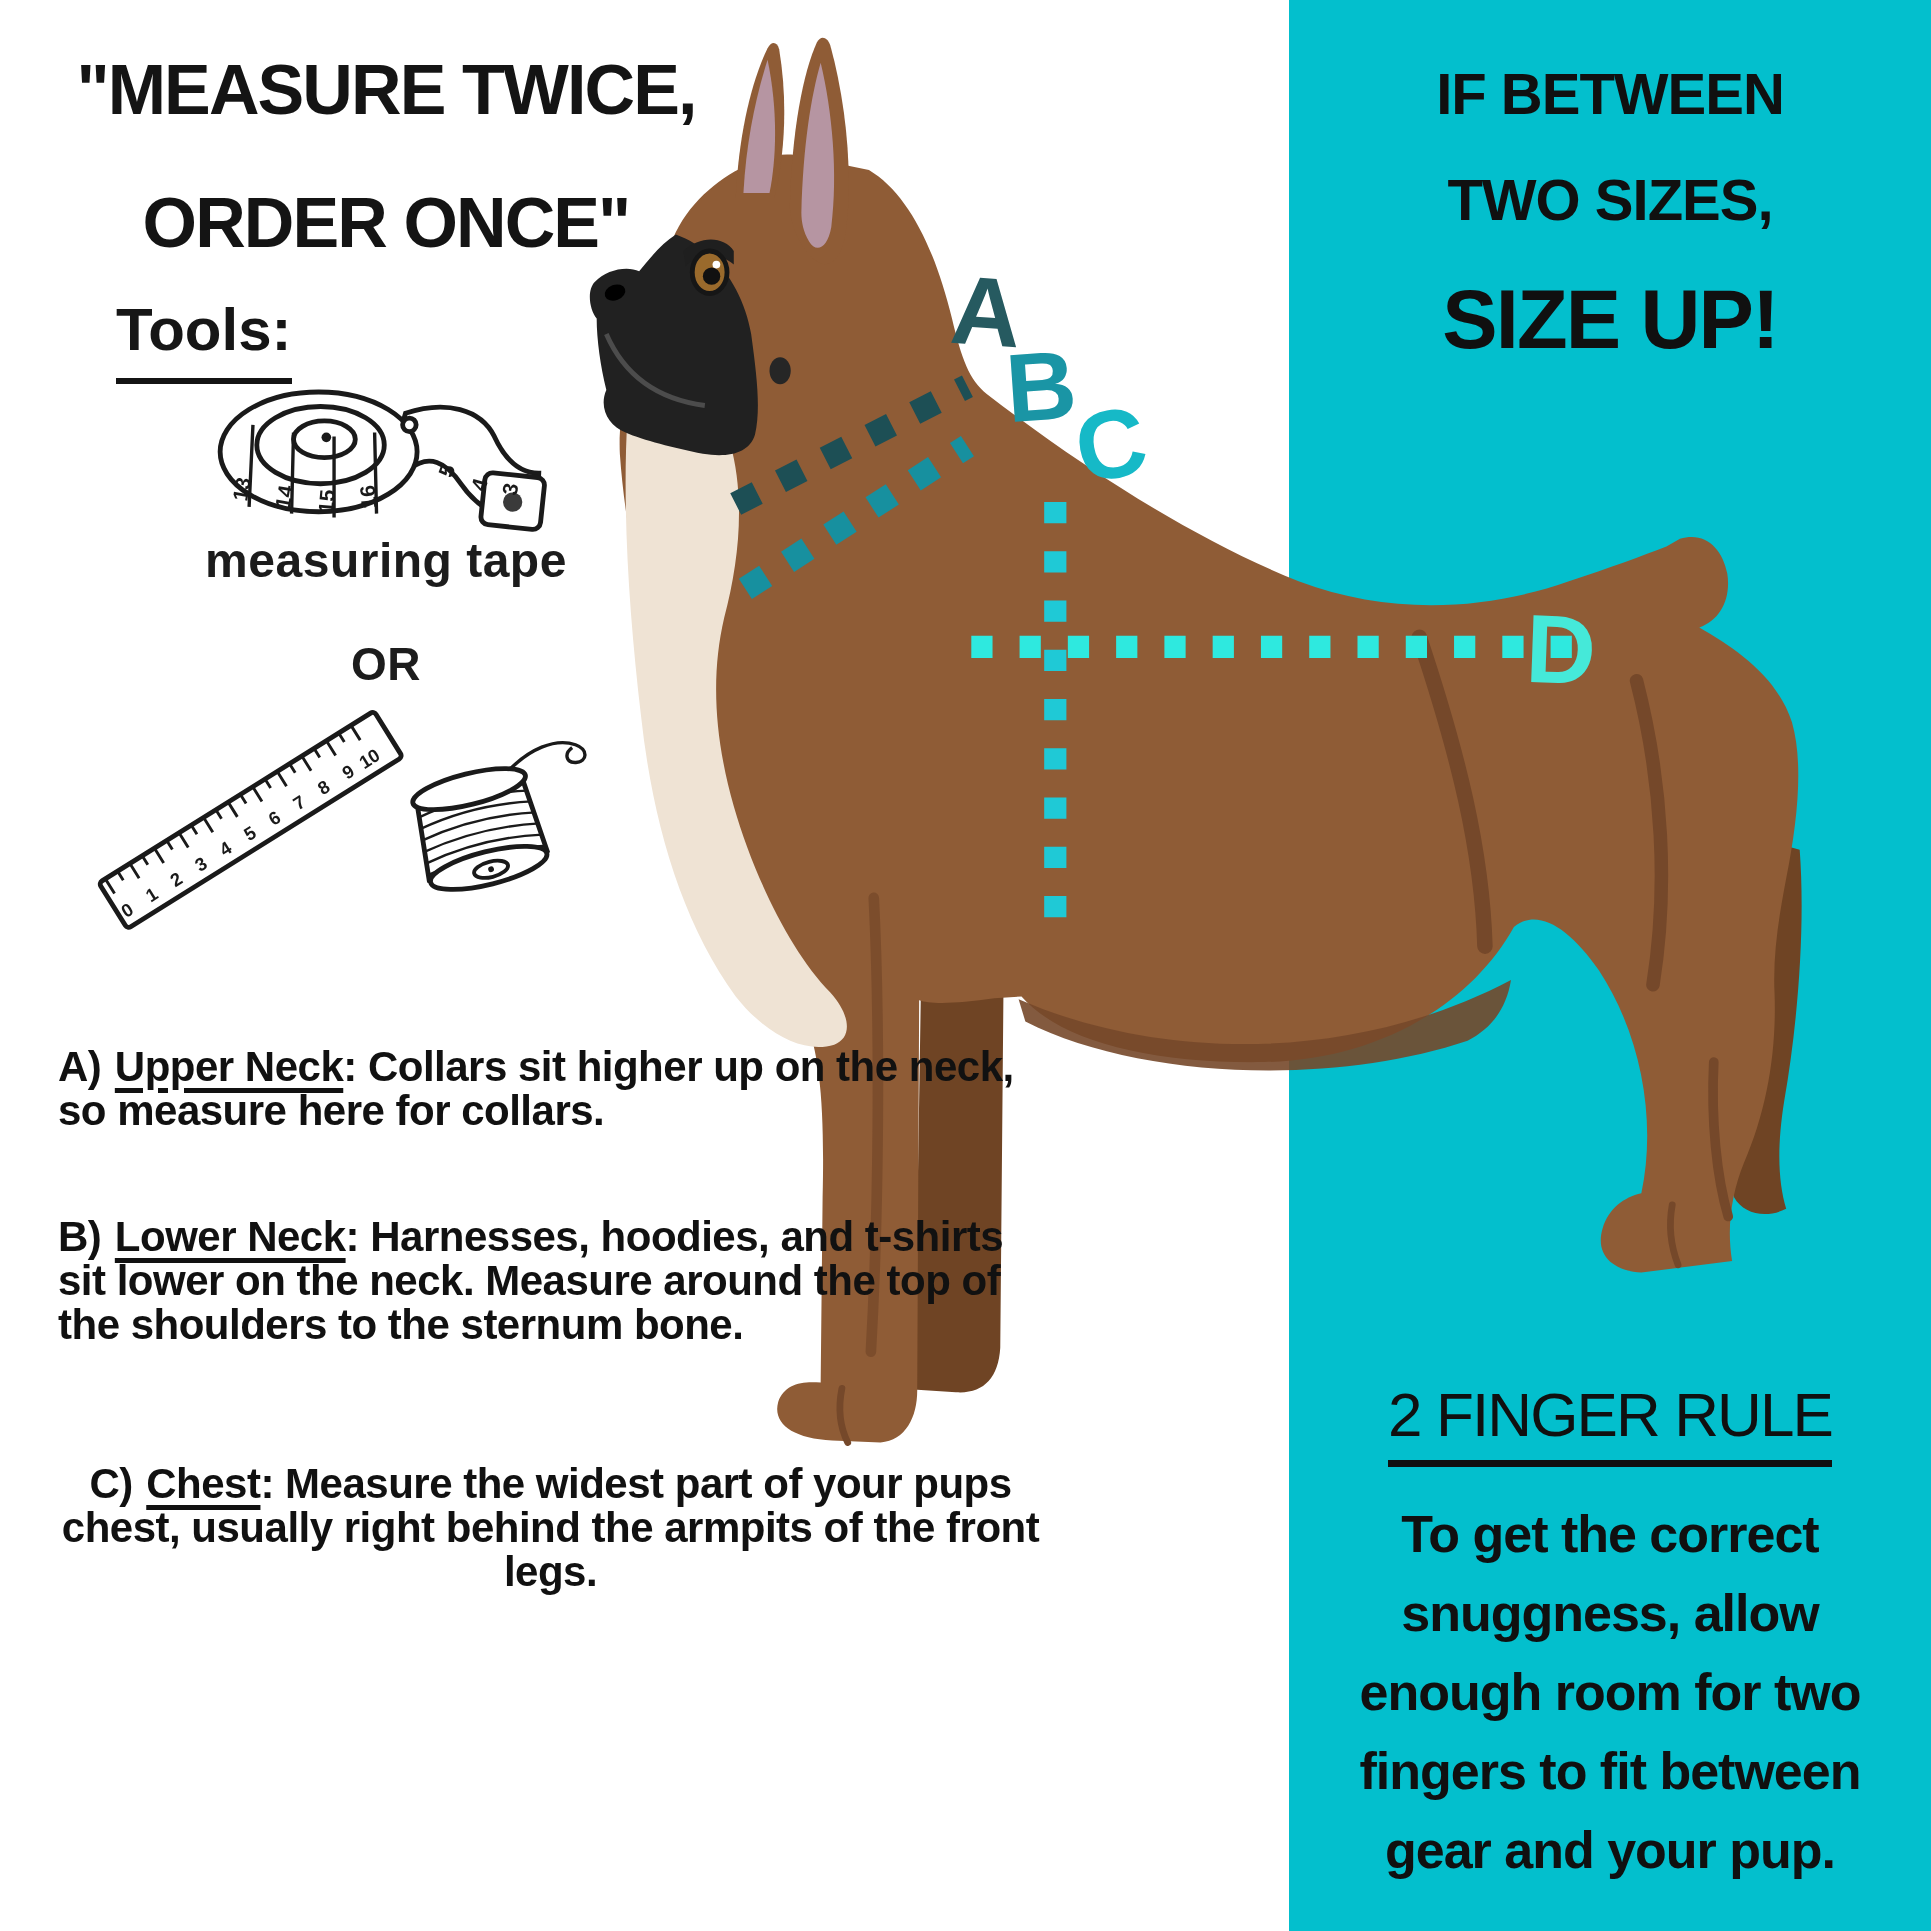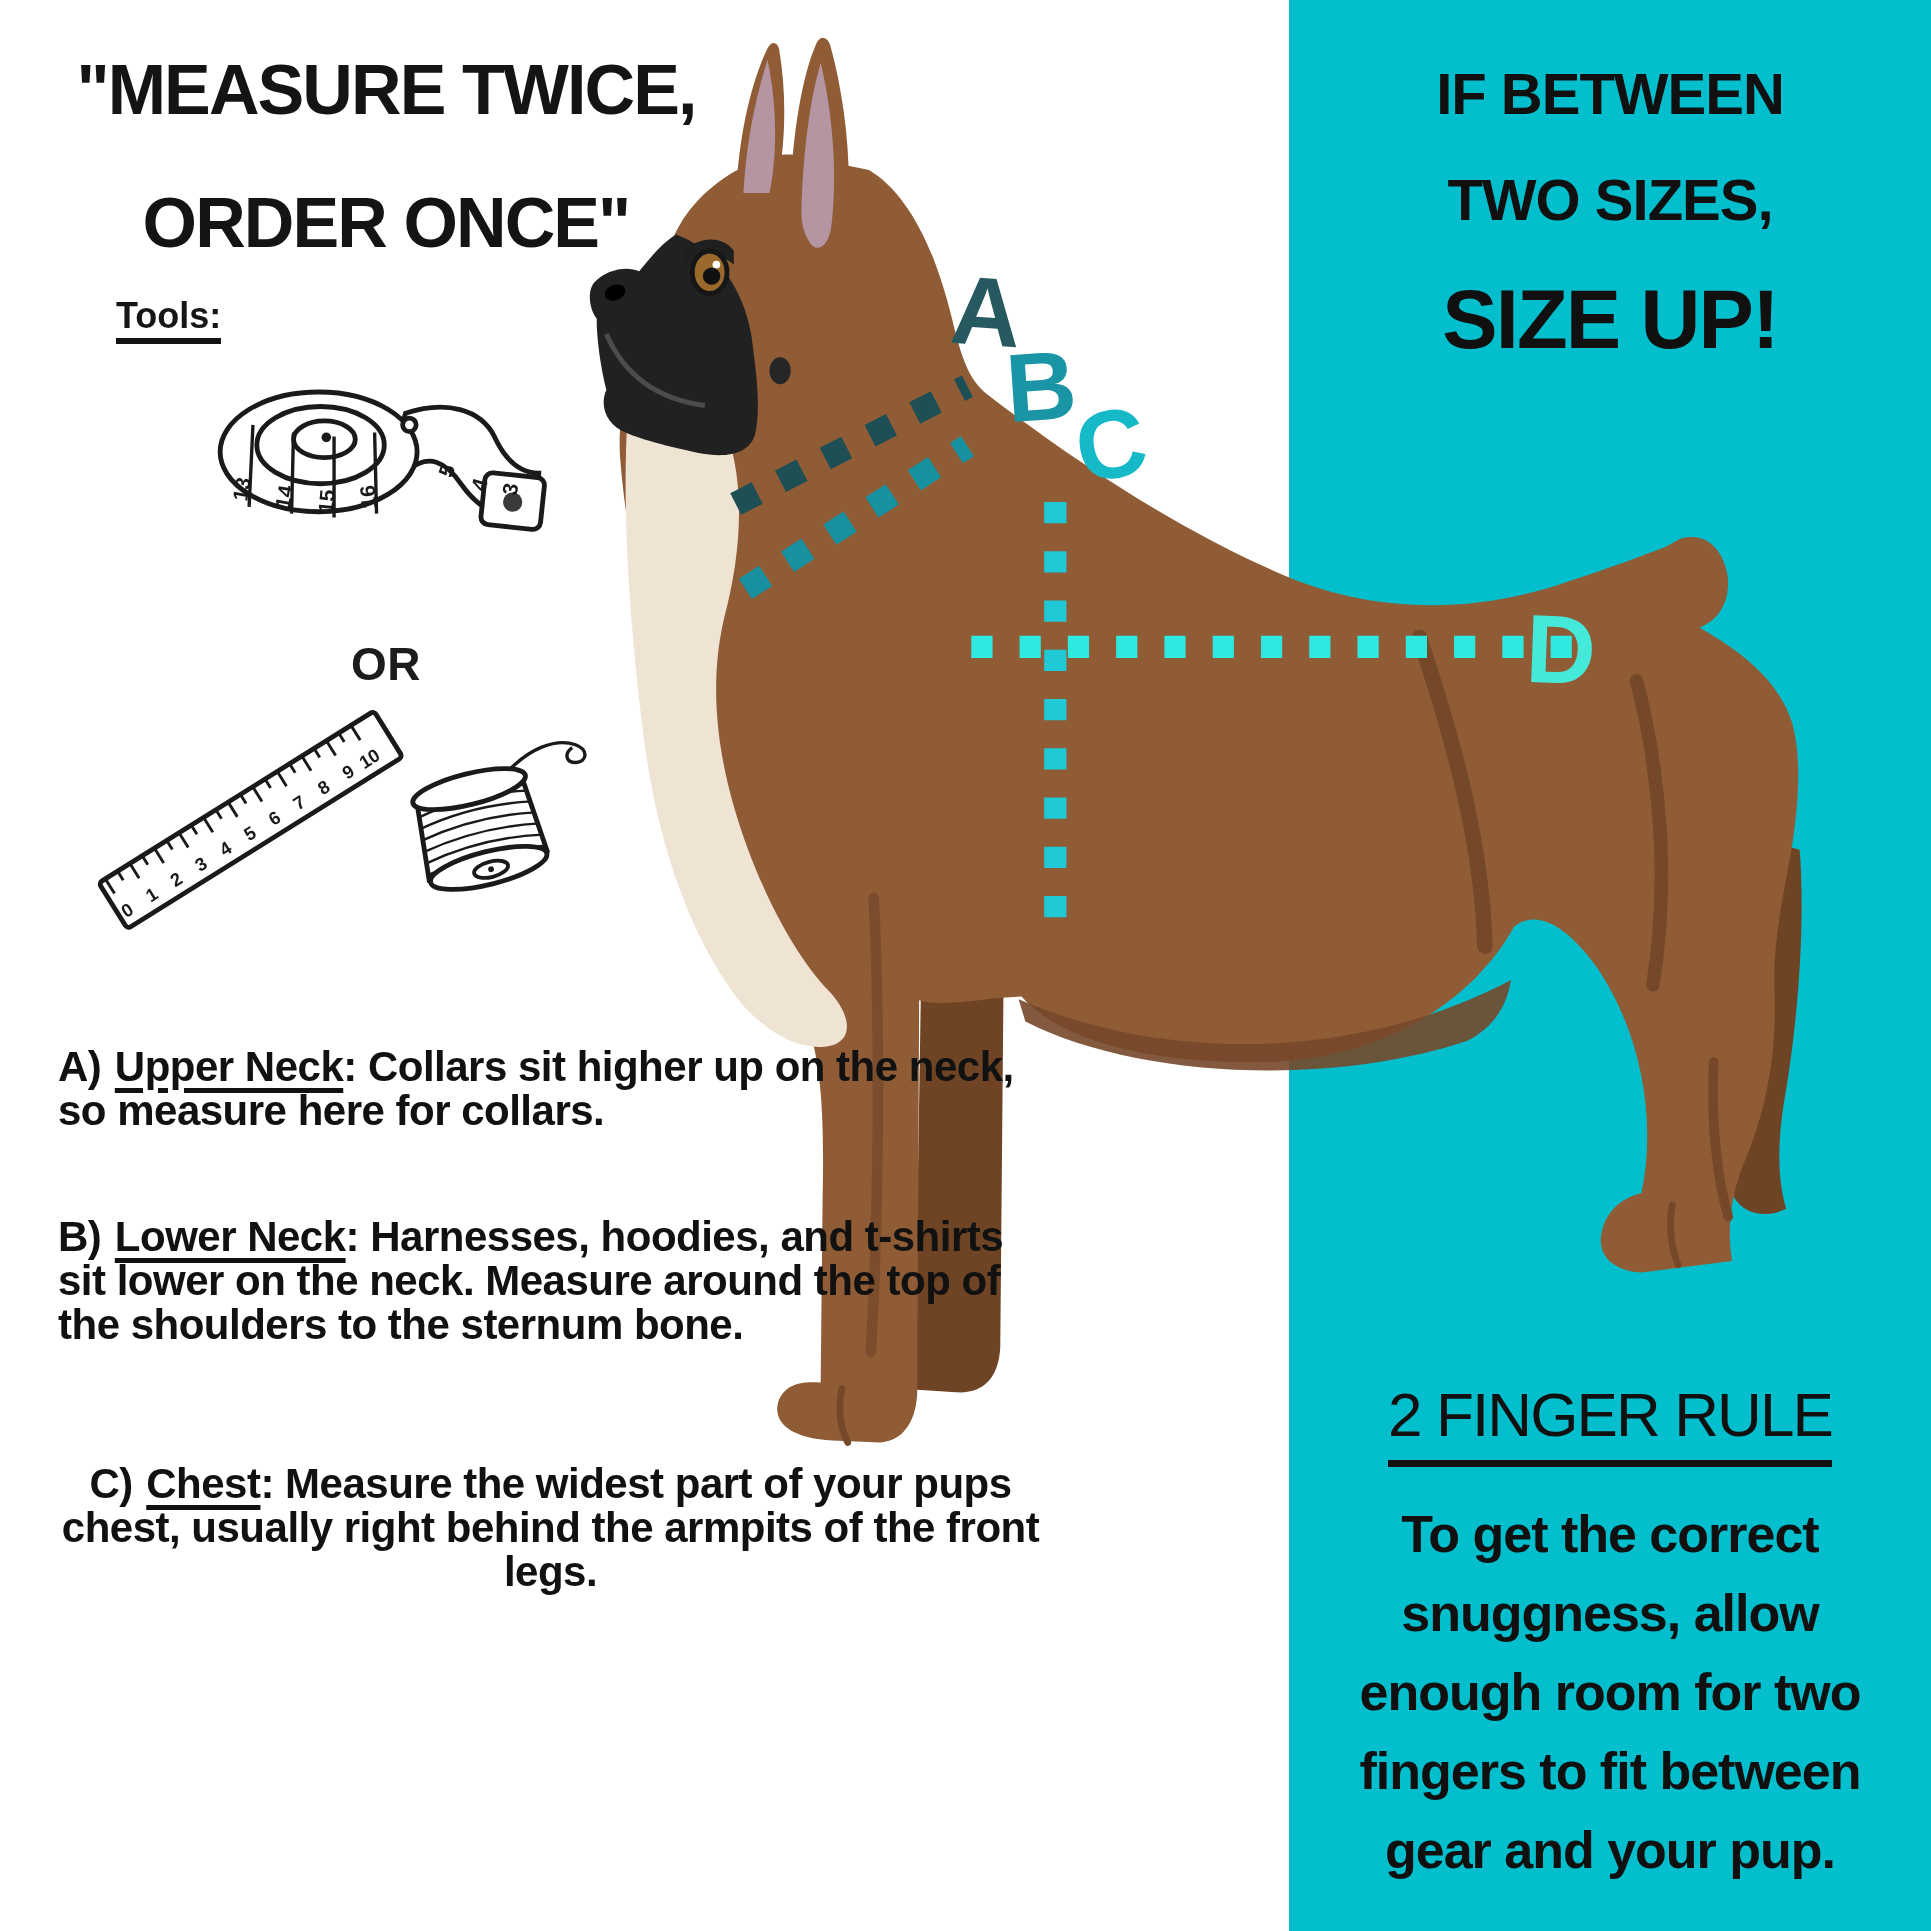--- a/index.html
+++ b/index.html
@@ -11,22 +11,22 @@
   svg.art{position:absolute;left:0;top:0;width:1931px;height:1931px;}
   .txt{position:absolute;}
 
   
   .title-line{position:absolute;left:0;width:772px;text-align:center;
     font-weight:700;font-size:70px;letter-spacing:-1.9px;color:#141414;}
   .title-1{top:50px;}
   .title-2{top:183px;}
 
   
-  .tools-heading{position:absolute;left:116px;top:295px;font-size:36px;font-weight:700;
-    border-bottom:6.8px solid #141414;padding-bottom:1px;}
+  .tools-heading{position:absolute;left:116px;top:295px;font-size:60px;font-weight:700;
+    border-bottom:6.8px solid #141414;padding-bottom:14px;}
   .tool-label{position:absolute;left:48px;width:676px;text-align:center;
     font-size:48px;font-weight:700;letter-spacing:0.5px;color:#1c1c1c;}
   .label-tape{top:533px;}
   .label-or{top:637px;font-size:46px;}
   .label-ruler{top:900px;}
 
   
   .marker{position:absolute;font-size:97px;font-weight:700;line-height:1;}
   .marker-a{left:951px;top:263px;color:#265a60;transform:rotate(4deg);}
   .marker-b{left:1006px;top:338px;color:#1a95a5;transform:rotate(-4deg);}
@@ -191,20 +191,21 @@
       <line x1="772" y1="610" x2="1002" y2="462" stroke="#17909f" stroke-width="25" stroke-dasharray="25 27"></line>
       <line x1="1093" y1="520" x2="1093" y2="962" stroke="#1fc9d6" stroke-width="23" stroke-dasharray="22 29"></line>
       <line x1="1006" y1="670" x2="1638" y2="670" stroke="#2ee9df" stroke-width="23" stroke-dasharray="22 28"></line>
     </g>
   </svg>
 
   <div class="title-line title-1 txt">"MEASURE TWICE,</div>
   <div class="title-line title-2 txt">ORDER ONCE"</div>
 
   <div class="tools-heading txt">Tools:</div>
+  <div class="tool-label label-tape txt">measuring tape</div>
   <div class="tool-label label-or txt">OR</div>
 
   <span class="marker marker-a txt">A</span>
   <span class="marker marker-b txt">B</span>
   <span class="marker marker-c txt">C</span>
   <span class="marker marker-d txt">D</span>
 
   <div class="para para-a">
     <span class="p-prefix">A)</span><span class="p-label">Upper Neck</span><span>: Collars sit higher up on the neck, so measure here for collars.</span>
   </div>

